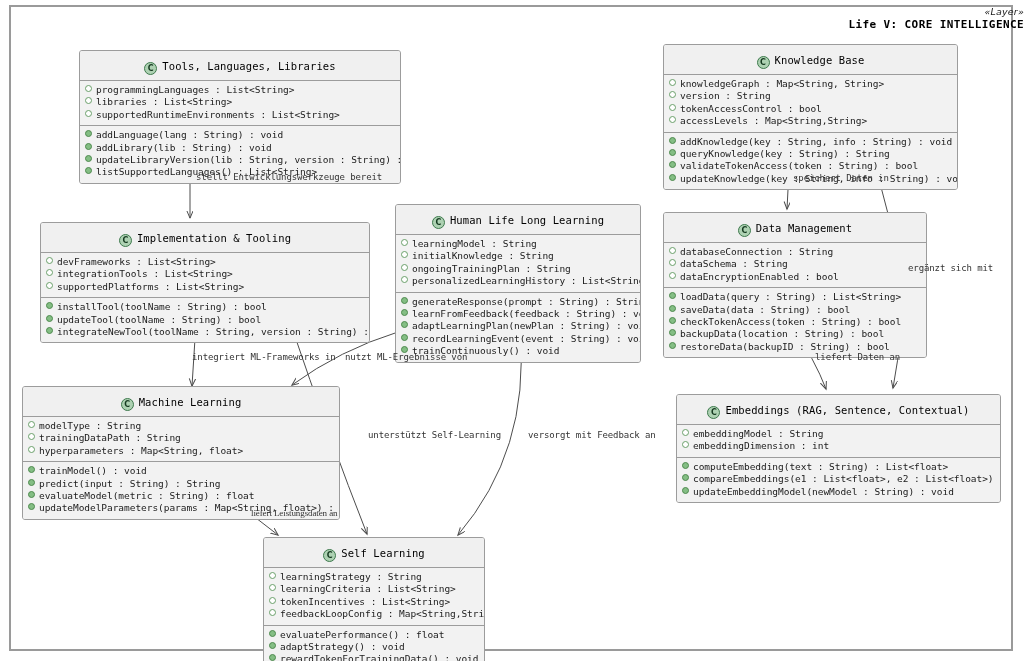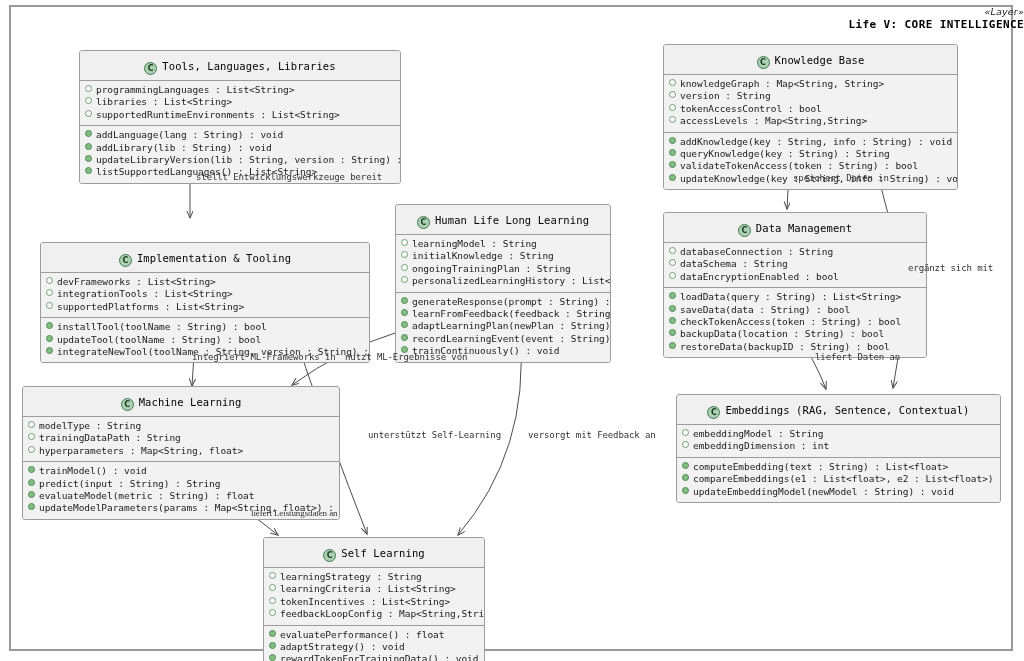--- a/index.html
+++ b/index.html
@@ -96,37 +96,37 @@
     <div class="row"><span class="dot attr"></span><span>accessLevels : Map&lt;String,String&gt;</span></div>
   </div>
   <div class="sec">
     <div class="row"><span class="dot op"></span><span>addKnowledge(key : String, info : String) : void</span></div>
     <div class="row"><span class="dot op"></span><span>queryKnowledge(key : String) : String</span></div>
     <div class="row"><span class="dot op"></span><span>validateTokenAccess(token : String) : bool</span></div>
     <div class="row"><span class="dot op"></span><span>updateKnowledge(key : String, info : String) : void</span></div>
   </div>
 </div>
 
-<div class="cls" id="c-impl" style="left:40px;top:222px;width:330px;margin-top:20px;">
+<div class="cls" id="c-impl" style="left:40px;top:222px;width:330px;">
   <div class="hdr">
     <span class="cicon">C</span><span class="cname">Implementation &amp; Tooling</span>
   </div>
   <div class="sec">
     <div class="row"><span class="dot attr"></span><span>devFrameworks : List&lt;String&gt;</span></div>
     <div class="row"><span class="dot attr"></span><span>integrationTools : List&lt;String&gt;</span></div>
     <div class="row"><span class="dot attr"></span><span>supportedPlatforms : List&lt;String&gt;</span></div>
   </div>
   <div class="sec">
     <div class="row"><span class="dot op"></span><span>installTool(toolName : String) : bool</span></div>
     <div class="row"><span class="dot op"></span><span>updateTool(toolName : String) : bool</span></div>
     <div class="row"><span class="dot op"></span><span>integrateNewTool(toolName : String, version : String) : bool</span></div>
   </div>
 </div>
 
-<div class="cls" id="c-hlll" style="left:395px;top:204px;width:216px;">
+<div class="cls" id="c-hlll" style="left:395px;top:204px;width:246px;">
   <div class="hdr">
     <span class="cicon">C</span><span class="cname">Human Life Long Learning</span>
   </div>
   <div class="sec">
     <div class="row"><span class="dot attr"></span><span>learningModel : String</span></div>
     <div class="row"><span class="dot attr"></span><span>initialKnowledge : String</span></div>
     <div class="row"><span class="dot attr"></span><span>ongoingTrainingPlan : String</span></div>
     <div class="row"><span class="dot attr"></span><span>personalizedLearningHistory : List&lt;String&gt;</span></div>
   </div>
   <div class="sec">

